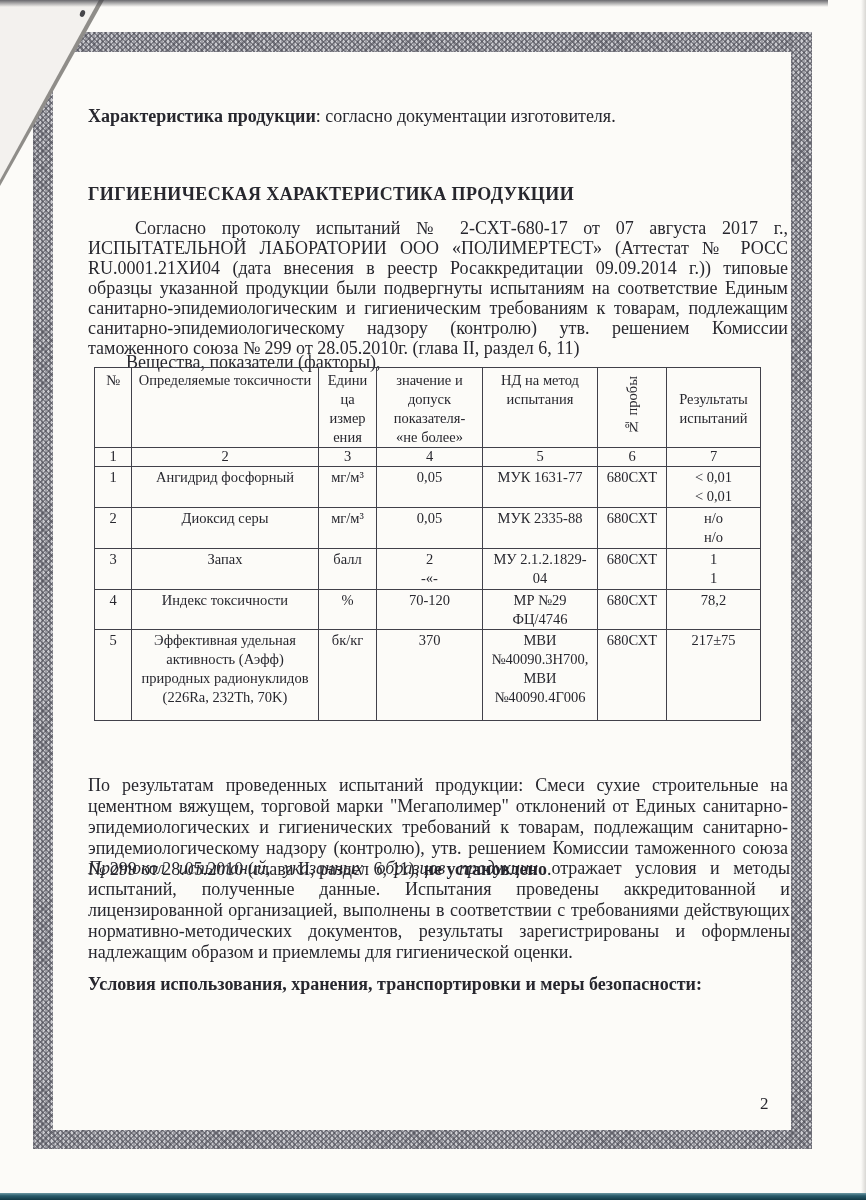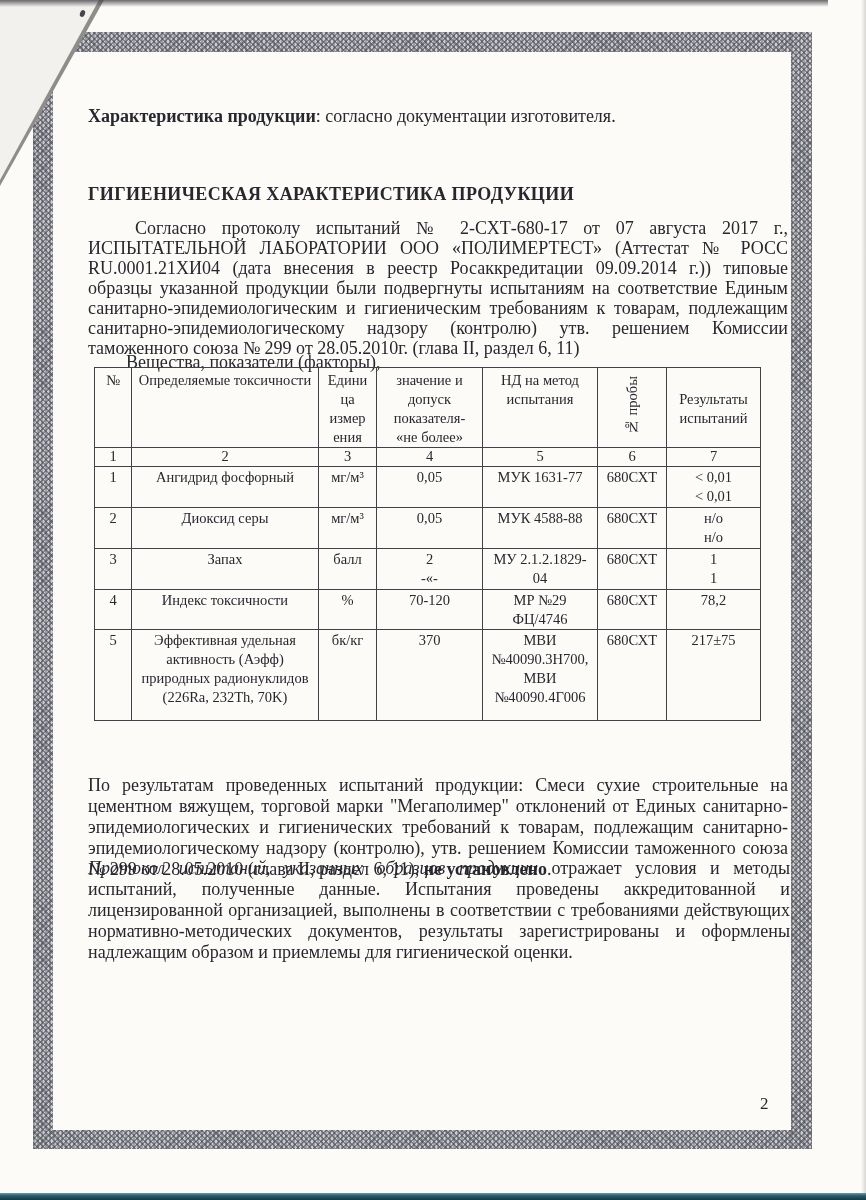--- a/index.html
+++ b/index.html
@@ -127,21 +127,21 @@
     <td>0,05</td>
     <td>МУК 1631-77</td>
     <td>680СХТ</td>
     <td>&lt; 0,01<br>&lt; 0,01</td>
   </tr>
   <tr class="r2">
     <td>2</td>
     <td class="cell-name">Диоксид серы</td>
     <td>мг/м³</td>
     <td>0,05</td>
-    <td>МУК 4588-88</td>
+    <td>МУК 2335-88</td>
     <td>680СХТ</td>
     <td>н/о<br>н/о</td>
   </tr>
   <tr class="r3">
     <td>3</td>
     <td class="cell-name">Запах</td>
     <td>балл</td>
     <td>2<br>-«-</td>
     <td>МУ 2.1.2.1829-<br>04</td>
     <td>680СХТ</td>
@@ -166,15 +166,16 @@
     <td>217±75</td>
   </tr>
 </tbody>
   </table>
 
 <div class="tblock p2"><span>По результатам проведенных испытаний продукции:  Смеси сухие строительные на цементном вяжущем, торговой марки "Мегаполимер" отклонений от Единых санитарно-эпидемиологических и гигиенических требований к товарам, подлежащим санитарно-эпидемиологическому надзору (контролю), утв. решением Комиссии таможенного союза № 299 от 28.05.2010 (глава II, раздел 6, 11), </span><span class="b">не установлено</span><span>.</span></div>
 
 <div class="tblock p3"><span class="bi">Протокол испытаний, указанных образцов продукции</span><span> отражает условия и методы испытаний, полученные данные. Испытания проведены аккредитованной и лицензированной организацией, выполнены в соответствии с требованиями действующих нормативно-методических документов, результаты зарегистрированы и оформлены надлежащим образом и приемлемы для гигиенической оценки.</span></div>
 
 <div class="tblock cond">
+  <div class="b">Условия использования, хранения, транспортировки и меры безопасности:</div>
 </div>
 
 <div class="tblock pagenum">2</div>
 
 </body></html>

